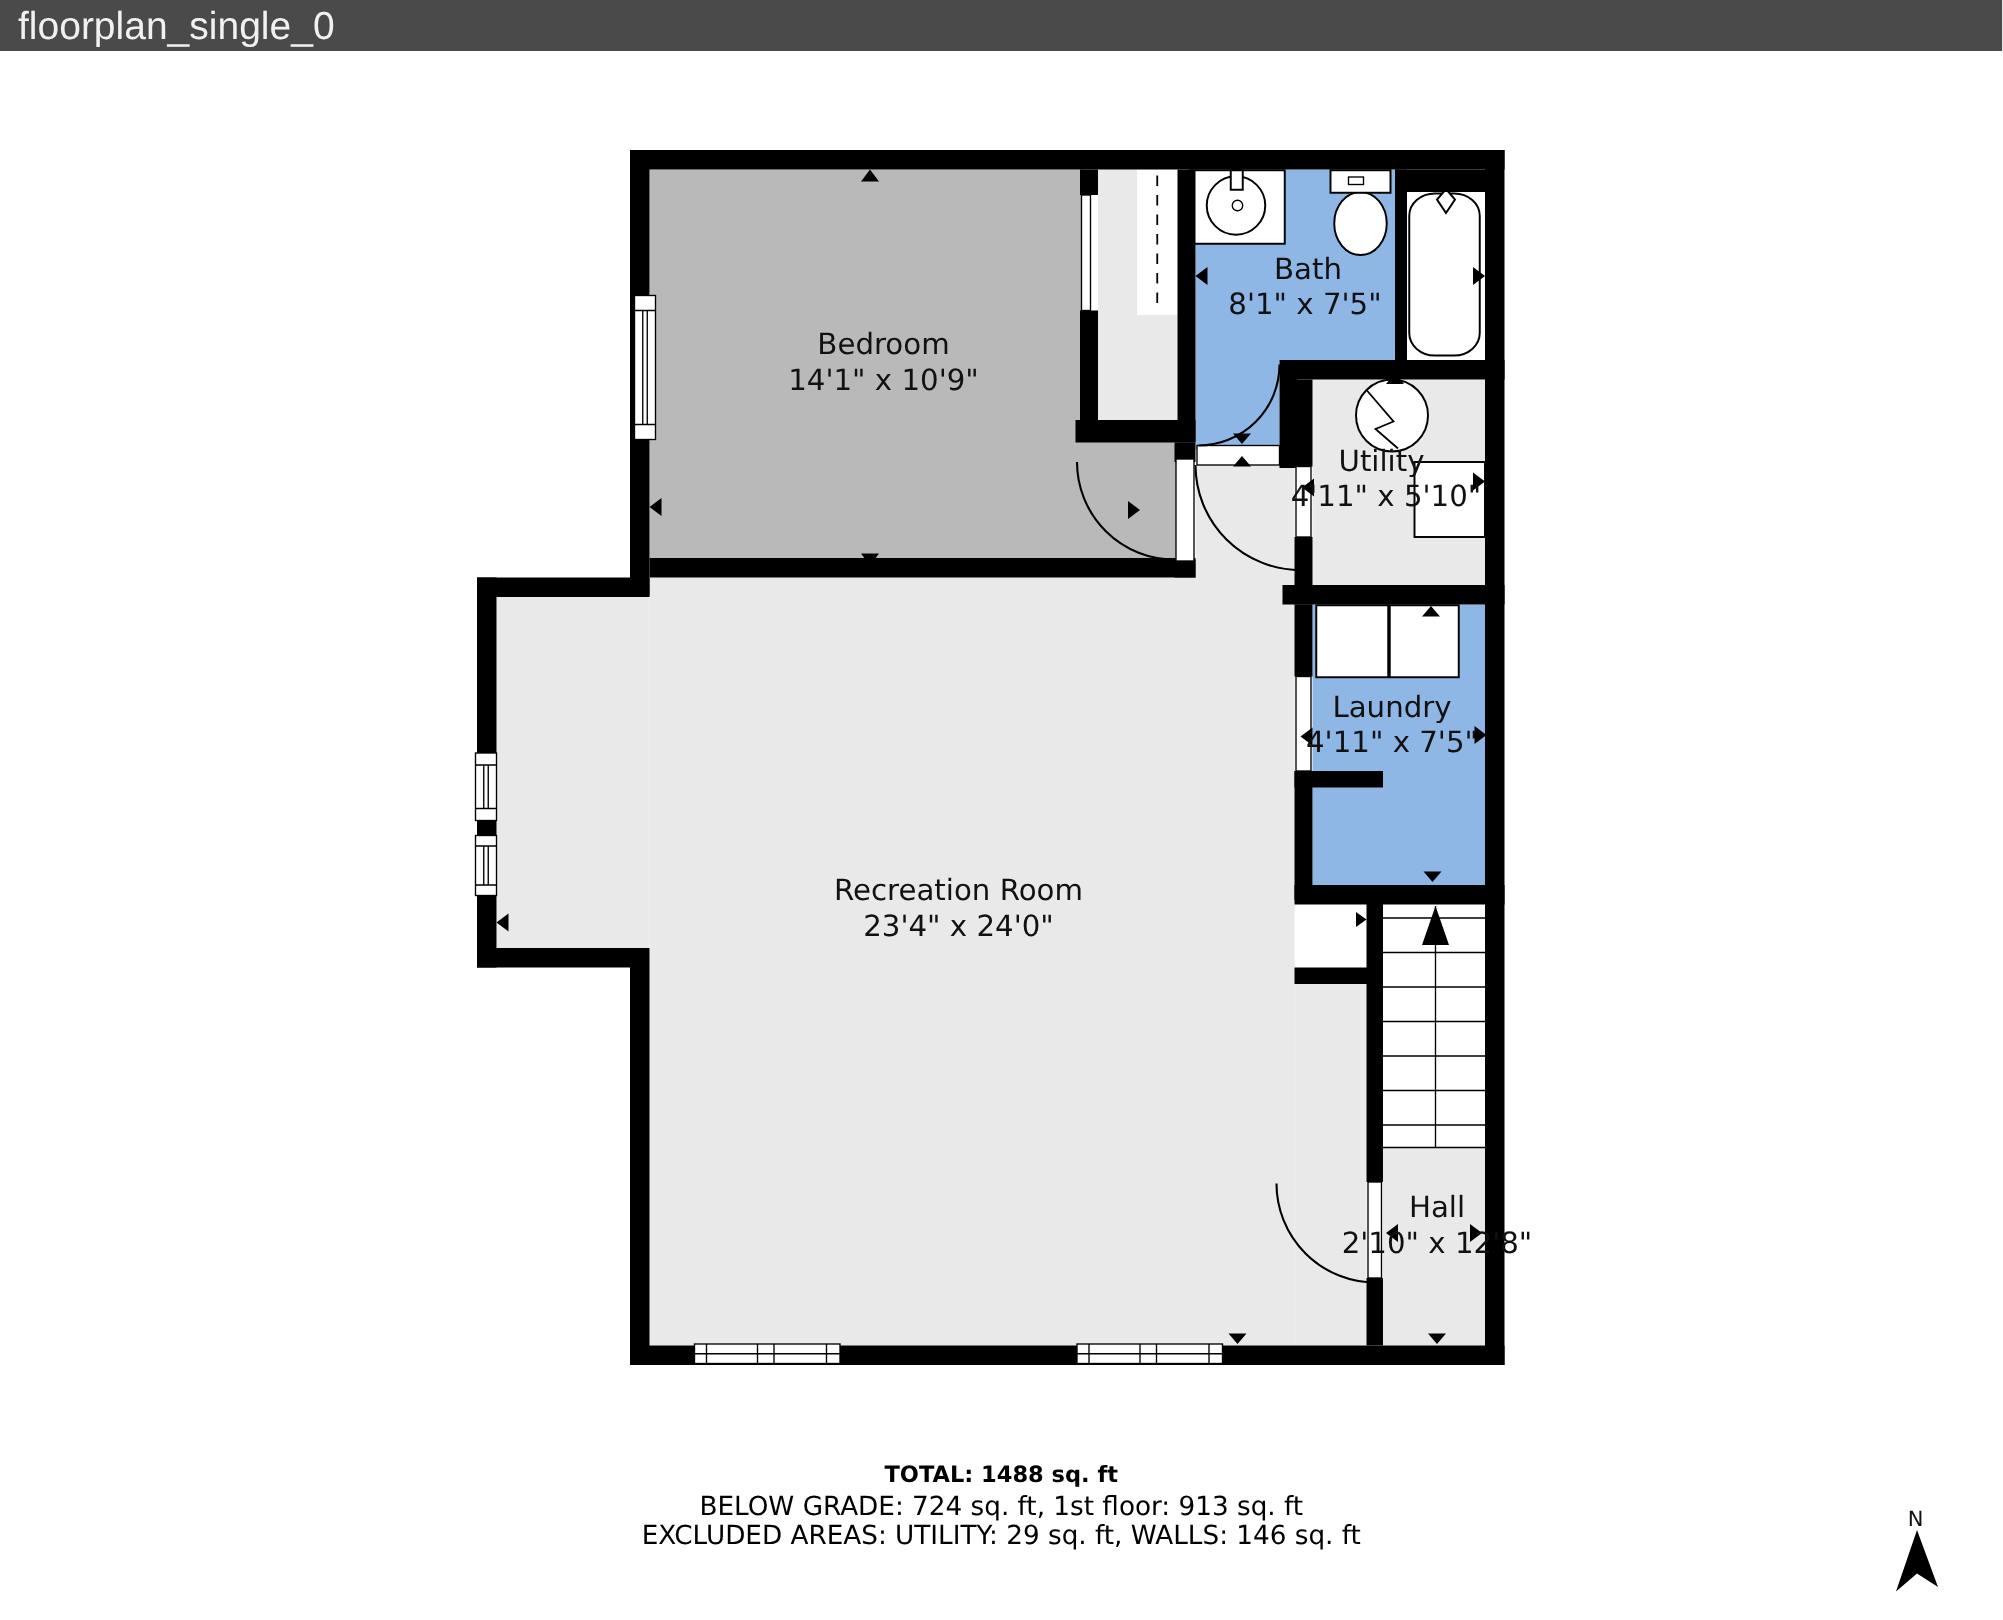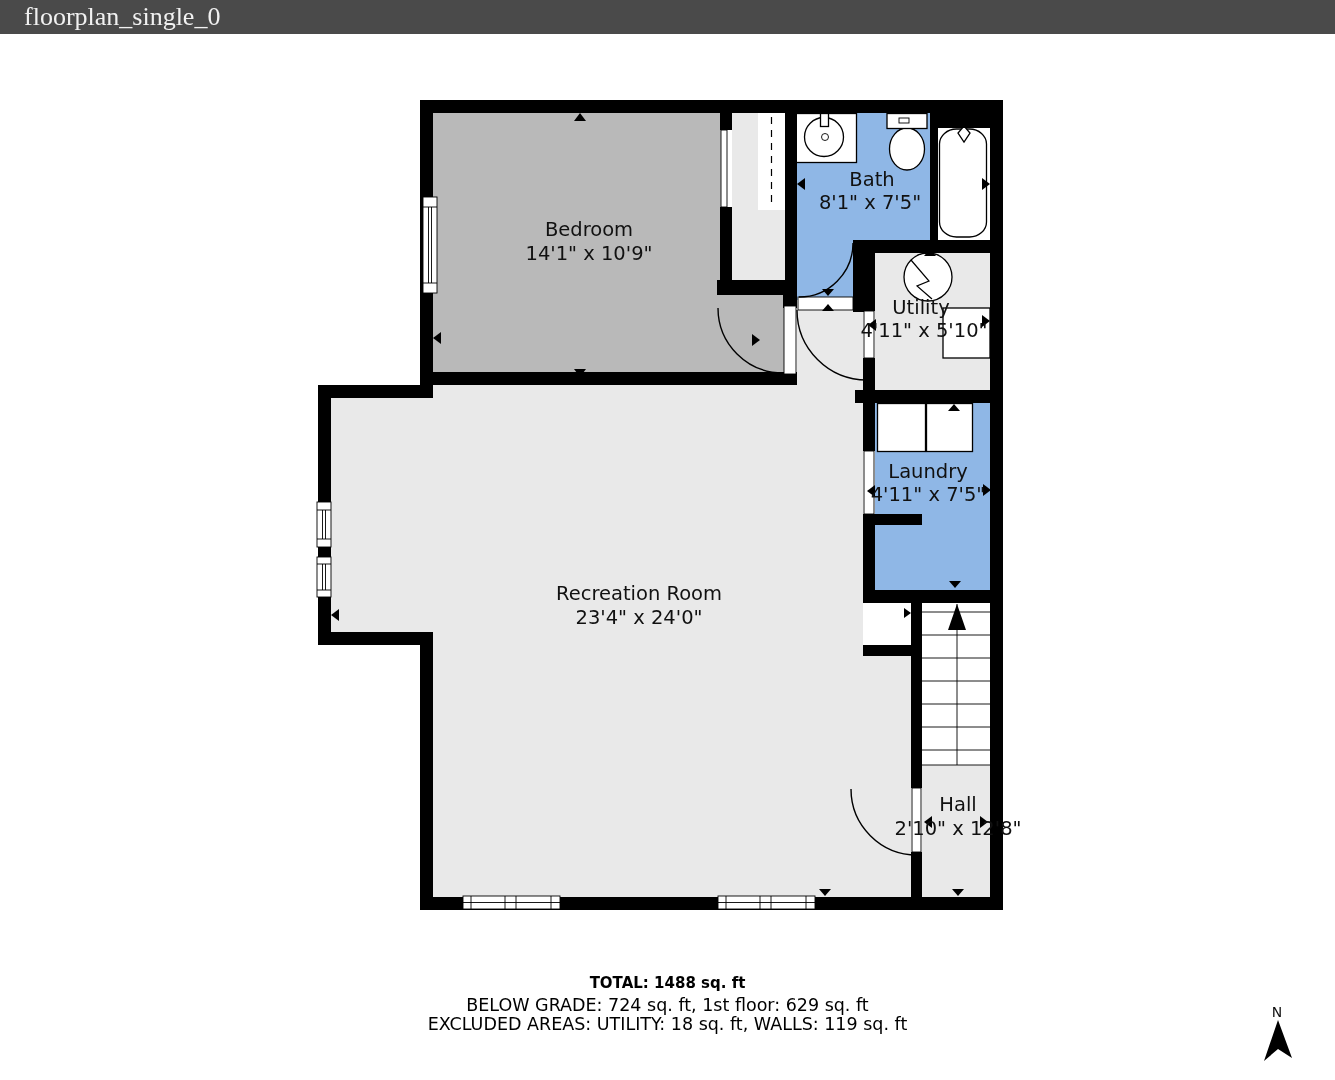--- a/index.html
+++ b/index.html
@@ -1,20 +1,20 @@
 <!DOCTYPE html>
 <html style="--wall: #000000; --title-bar: #4a4a4a; --title-text: #f1f1f1; --bedroom-fill: #b9b9b9; --wet-fill: #8fb7e6; --room-fill: #e9e9e9; --label-text: #111111;"><head>
 <meta charset="utf-8">
 <style>
   html,body{margin:0;padding:0;background:#fff;}
   #canvas{position:relative;width:1335px;height:1080px;background:#fff;overflow:hidden;
           font-family:"DejaVu Sans",sans-serif;}
   #titlebar{position:absolute;top:0;left:0;width:100%;height:34px;background:var(--title-bar,#4a4a4a);
-            color:var(--title-text,#f1f1f1);font-size:26px;line-height:34px;padding-left:24px;
-            box-sizing:border-box;z-index:3;font-family:Liberation Serif, serif;}
+            color:var(--title-text,#f1f1f1);font-size:26px;line-height:34px;padding-left:12px;
+            box-sizing:border-box;z-index:3;font-family:Liberation Sans, sans-serif;}
   #plansvg{position:absolute;top:0;left:0;z-index:1;}
   .wall{fill:var(--wall,#000);}
   .f-bed{fill:var(--bedroom-fill,#b9b9b9);}
   .f-wet{fill:var(--wet-fill,#8fb7e6);}
   .f-room{fill:var(--room-fill,#e9e9e9);}
   .f-white{fill:#fff;}
   .ln{stroke:#000;fill:none;stroke-width:1.2;}
   .thin{stroke:#000;fill:none;stroke-width:0.9;}
   .arc{stroke:#000;fill:none;stroke-width:1.4;}
   .leaf{fill:#fff;stroke:#000;stroke-width:0.9;}
@@ -200,16 +200,16 @@
       <text class="rdim" x="958" y="835">2'10" x 12'8"</text>
     </g>
 
     <g>
       <text class="north-n" x="1277" y="1017">N</text>
       <polygon class="dim" points="1278,1020 1292,1058 1278,1049 1264,1061"></polygon>
     </g>
   </svg>
 
   <div class="footer" id="f-total">TOTAL: 1488 sq. ft</div>
-  <div class="footer" id="f-line2">BELOW GRADE: 724 sq. ft, 1st floor: 629 sq. ft</div>
-  <div class="footer" id="f-line3">EXCLUDED AREAS: UTILITY: 18 sq. ft, WALLS: 119 sq. ft</div>
+  <div class="footer" id="f-line2">BELOW GRADE: 724 sq. ft, 1st floor: 913 sq. ft</div>
+  <div class="footer" id="f-line3">EXCLUDED AREAS: UTILITY: 29 sq. ft, WALLS: 146 sq. ft</div>
 
 </div>
 
 </body></html>

